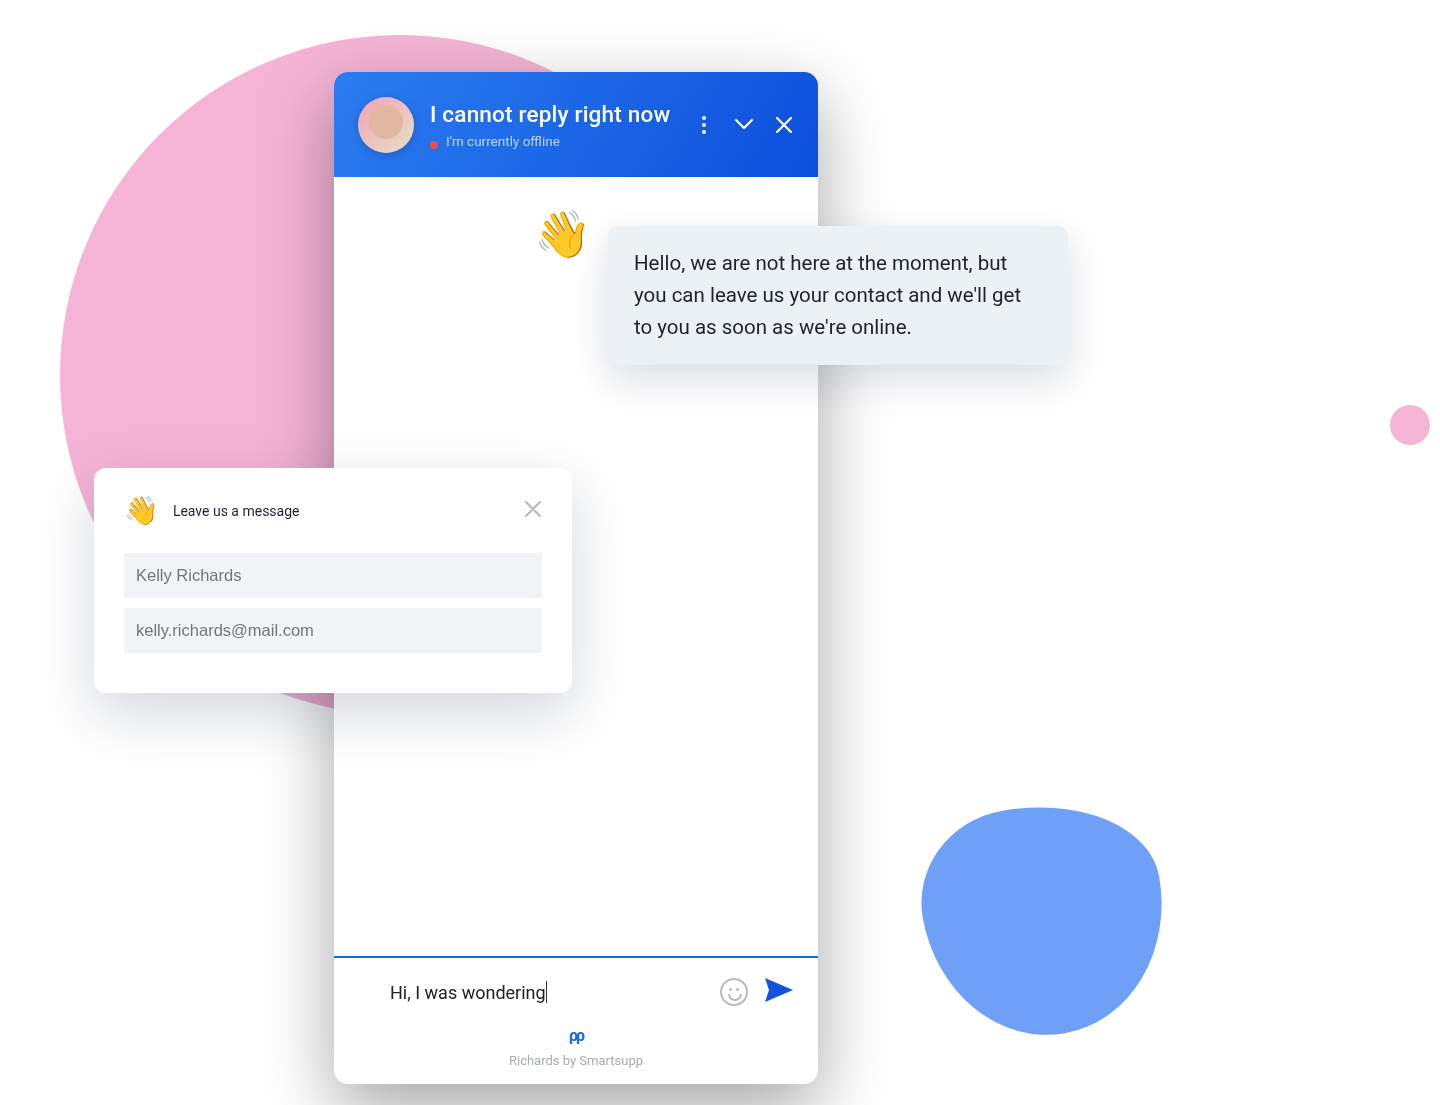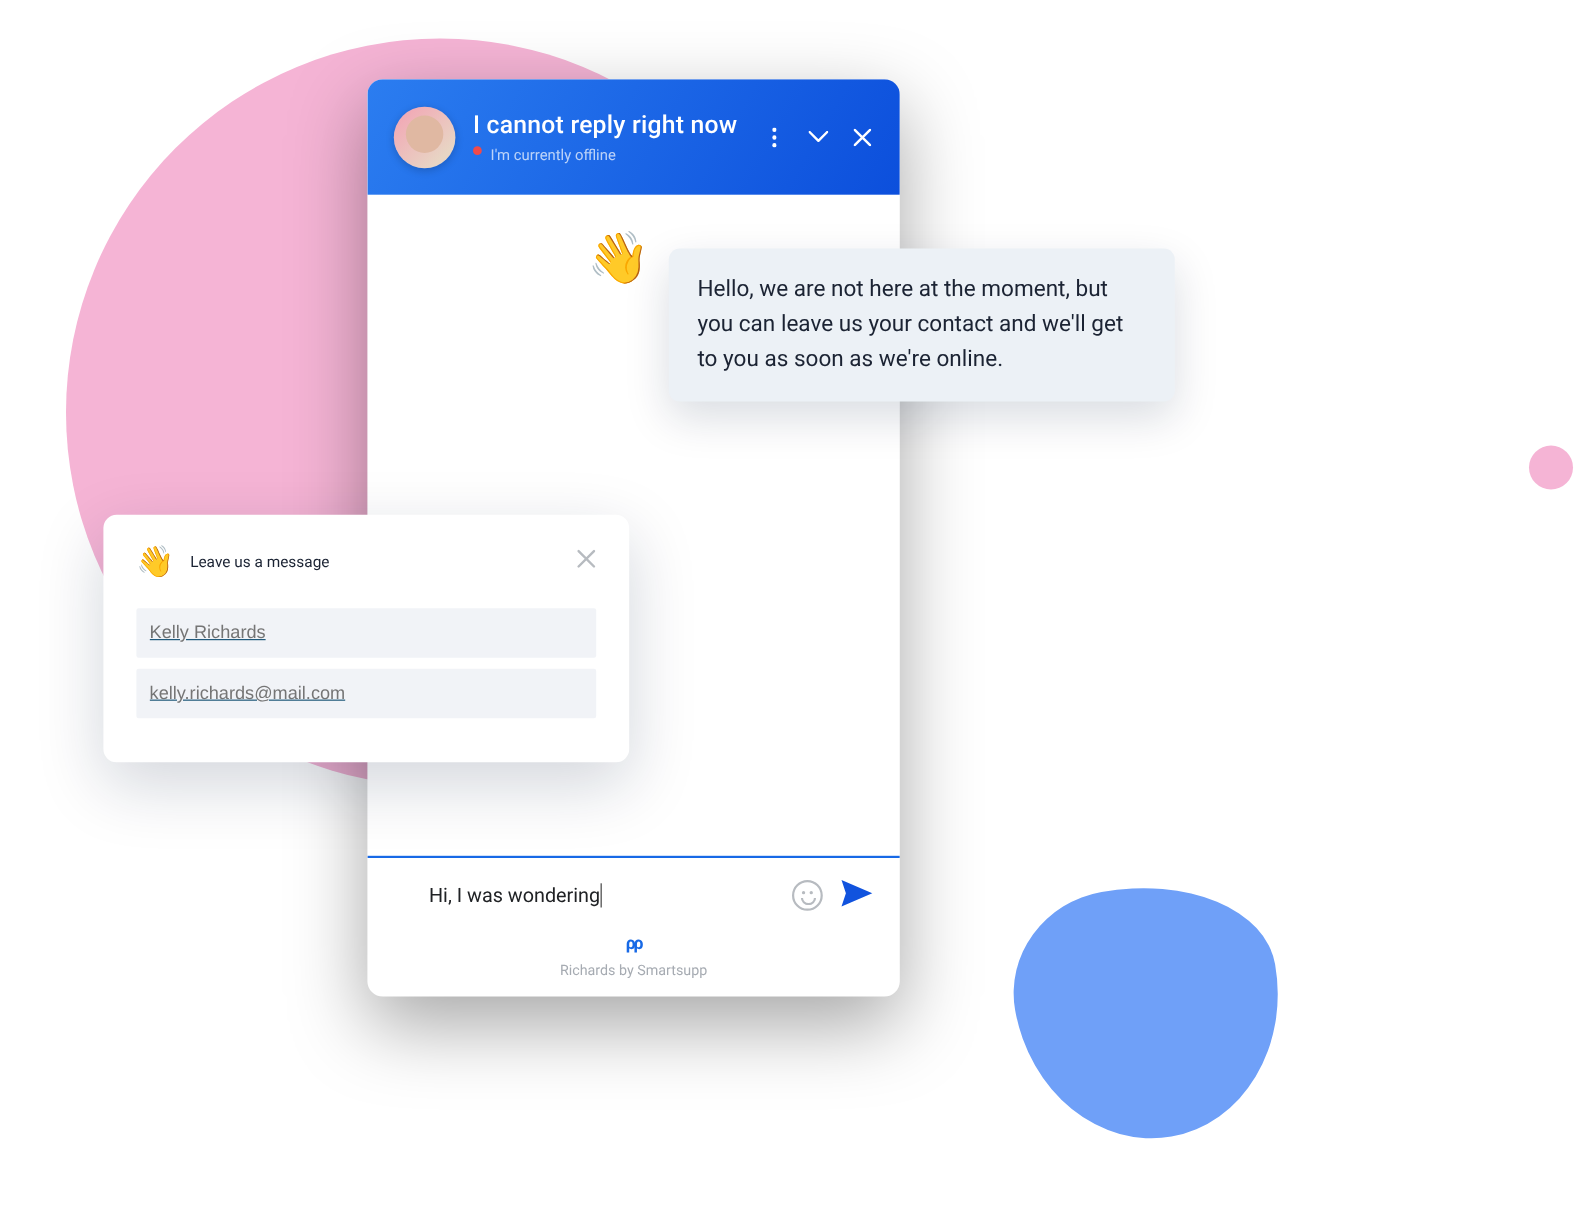--- a/index.html
+++ b/index.html
@@ -51,21 +51,21 @@
       border-radius: 40% 60% 50% 50% / 40% 40% 60% 60%;
       transform: rotate(-10deg);
     }
 
     
     .chat-widget {
       position: absolute;
       top: 72px;
       left: 334px;
       width: 484px;
-      height: 834px;
+      height: 1012px;
       background: #fff;
       border-radius: 14px;
       box-shadow: 0 25px 70px rgba(0,0,0,0.35);
       z-index: 10;
       display: flex;
       flex-direction: column;
       overflow: hidden;
     }
 
     .chat-header {
@@ -103,21 +103,21 @@
 
     .header-title {
       color: #fff;
       font-size: 22.5px;
       font-weight: 500;
       letter-spacing: 0.2px;
     }
 
     .header-status {
       display: flex;
-      align-items: flex-start;
+      align-items: flex-end;
       gap: 8px;
       margin-top: 6px;
     }
 
     .status-dot {
       width: 8px;
       height: 8px;
       border-radius: 50%;
       background: #F14A4A;
     }
@@ -290,21 +290,20 @@
     .form-input {
       background: #f1f3f7;
       border: none;
       width: 100%;
       padding: 13px 12px;
       font-size: 16.5px;
       color: #0c4a6e;
       border-radius: 2px;
       margin-bottom: 10px;
       outline: none;
-      text-decoration: underline;
     }
 
   </style>
 </head>
 <body>
 
 <div class="bg-circle"></div>
 <div class="bg-small-circle"></div>
 <div class="bg-blob"></div>
 

